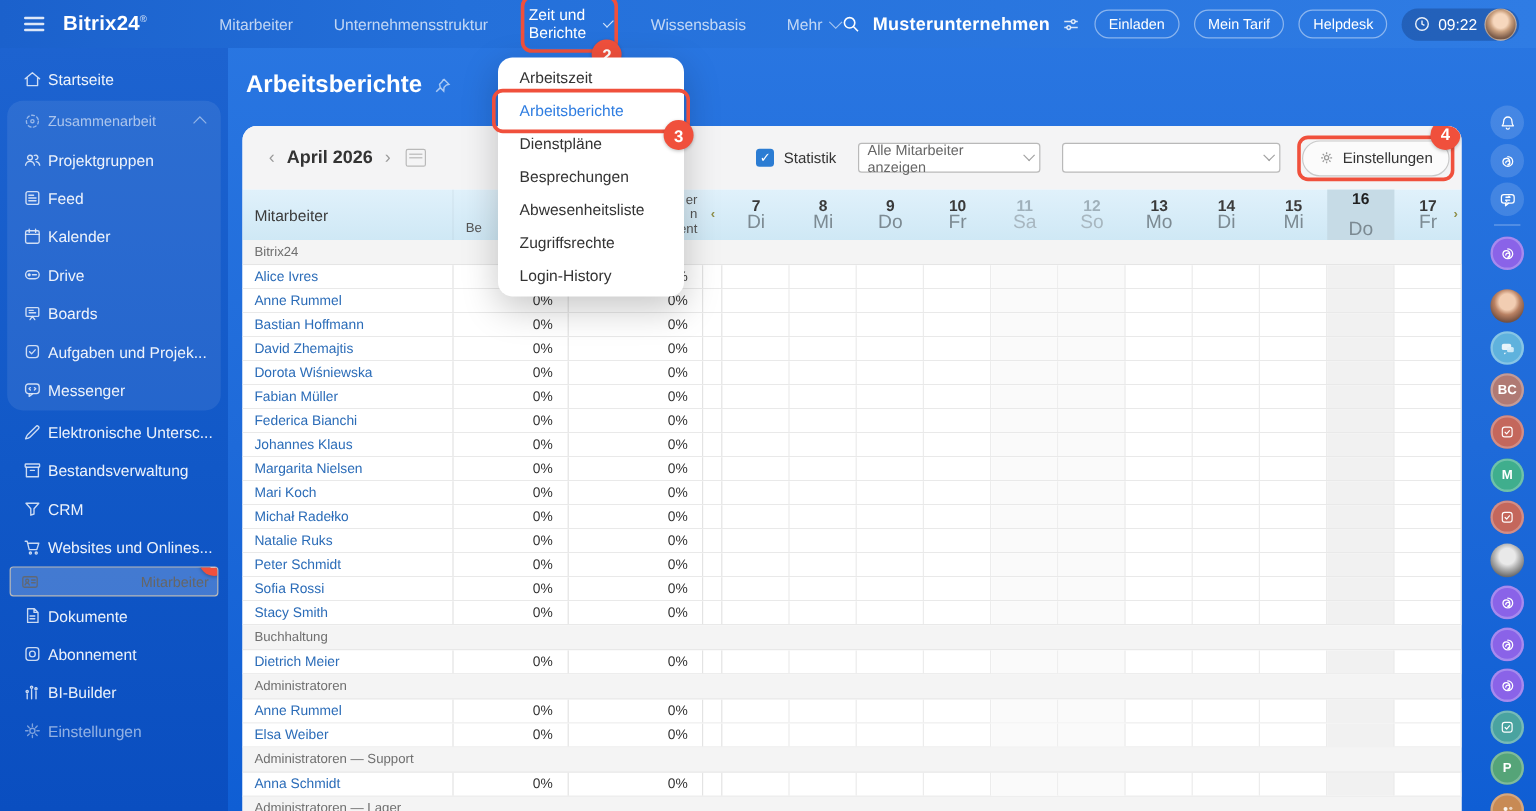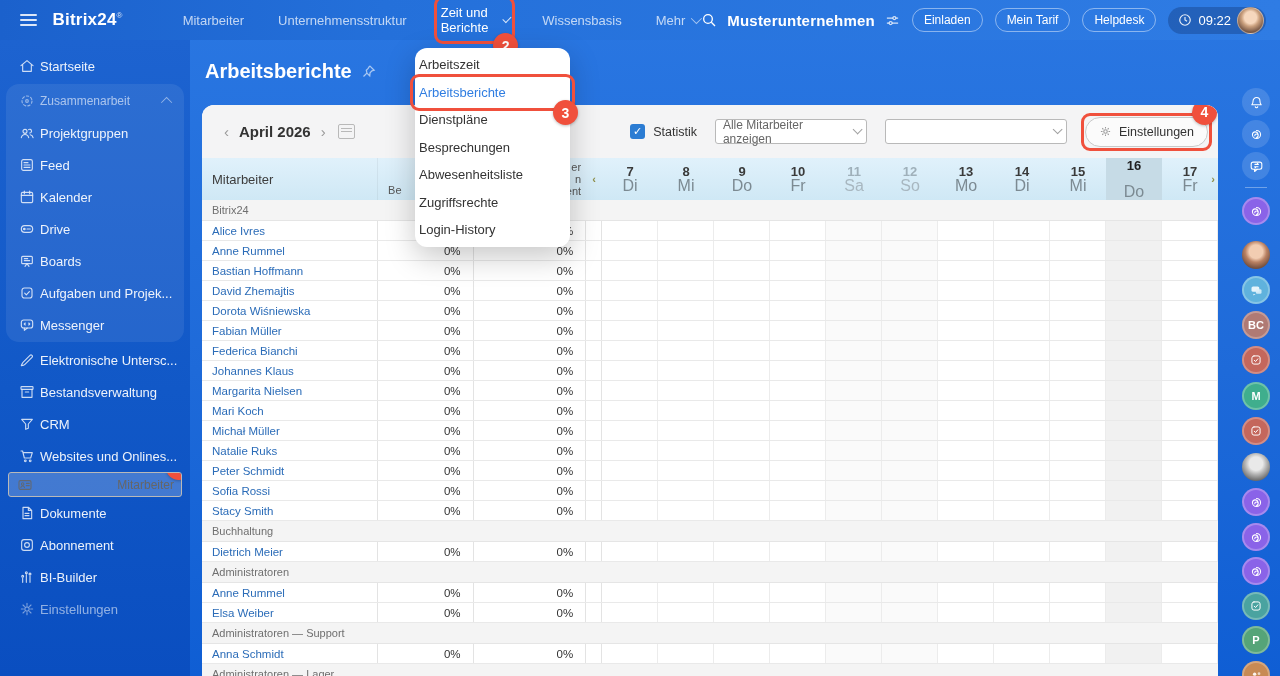--- a/index.html
+++ b/index.html
@@ -83,21 +83,21 @@
   .td-v{width:102px;box-sizing:border-box;display:flex;align-items:center;justify-content:flex-end;padding-right:12px;font-size:11.5px;color:#333;border-right:1px solid #e3e3e3;}
   .td-v2{width:120px;}
   .td-chev{width:17px;box-sizing:border-box;border-right:1px solid #e3e3e3;}
   .td-day{width:56px;flex:0 0 56px;box-sizing:border-box;border-right:1px solid #ececec;}
   .td-day.we{background:#fafafa;}
   .td-day.today{background:#f1f1f1;}
   .grow{height:20px;display:flex;align-items:center;background:#f4f4f4;border-bottom:1px solid #e5e5e5;font-size:11px;color:#6f6f6f;padding-left:10px;}
   
   .menu{position:absolute;left:415px;top:48px;width:155px;background:#fff;border-radius:12px;
     box-shadow:0 10px 30px rgba(0,0,0,.22);z-index:60;padding:3px 0;}
-  .menu-item{height:27.5px;display:flex;align-items:center;padding:0 4px;font-size:13px;color:#333;cursor:pointer;position:relative;}
+  .menu-item{height:27.5px;display:flex;align-items:center;padding:0 18px;font-size:13px;color:#333;cursor:pointer;position:relative;}
   .menu-item.active{color:#2f7de1;}
   
   .anno-box::after{content:"";position:absolute;inset:-5px;border:3px solid #f0503c;border-radius:9px;pointer-events:none;z-index:110;}
   .anno-badge{position:absolute;width:25px;height:25px;border-radius:50%;background:#f0503c;color:#fff;
     font-size:14px;font-weight:bold;display:flex;align-items:center;justify-content:center;z-index:120;box-shadow:0 1px 3px rgba(0,0,0,.25);}
   .b-tr{top:-18px;right:-10px;}
   .b-br{bottom:-19px;right:-8px;}
   svg{display:block;}
 </style>
 </head>
@@ -688,21 +688,21 @@
         <div class="td-day"></div>
         <div class="td-day we"></div>
         <div class="td-day we"></div>
         <div class="td-day"></div>
         <div class="td-day"></div>
         <div class="td-day"></div>
         <div class="td-day today"></div>
         <div class="td-day"></div>
       </div>
       <div class="trow">
-        <div class="td-name">Michał Müller</div>
+        <div class="td-name">Michał Radełko</div>
         <div class="td-v">0%</div>
         <div class="td-v td-v2">0%</div>
         <div class="td-chev"></div>
         <div class="td-day"></div>
         <div class="td-day"></div>
         <div class="td-day"></div>
         <div class="td-day"></div>
         <div class="td-day we"></div>
         <div class="td-day we"></div>
         <div class="td-day"></div>

